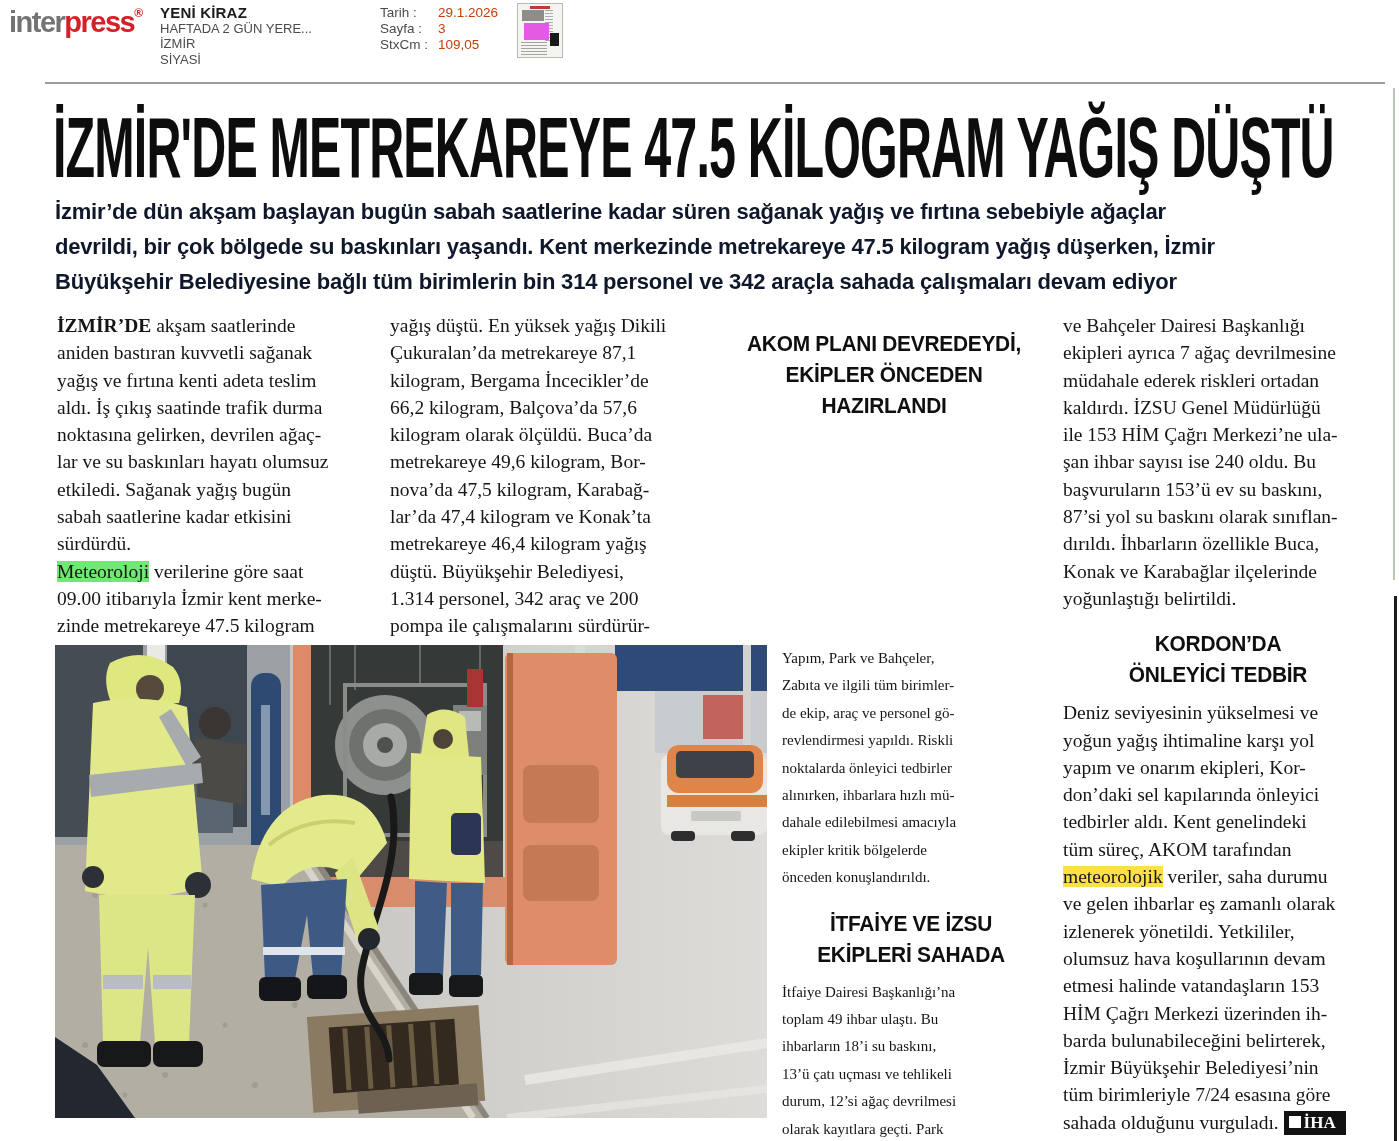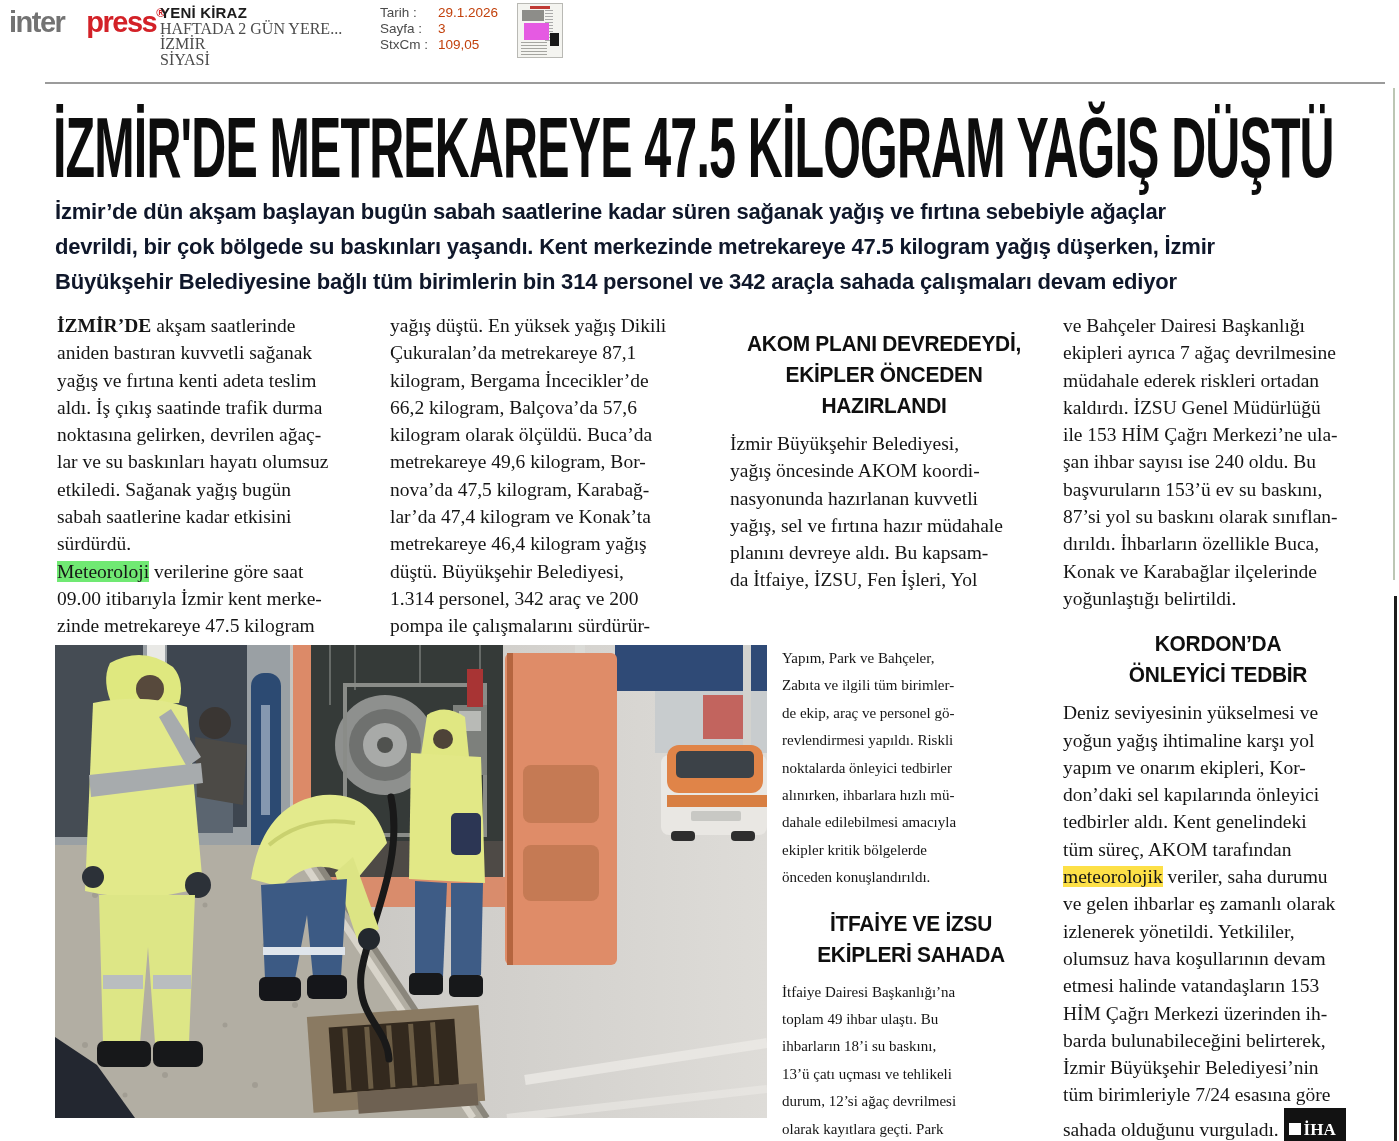--- a/index.html
+++ b/index.html
@@ -5,25 +5,25 @@
   * { margin:0; padding:0; box-sizing:border-box; }
   html,body { background:#ffffff; }
   .page {
     position:relative; width:1399px; height:1141px; background:#ffffff;
     overflow:hidden; font-family:"Liberation Sans", sans-serif; color:#1a1a1a;
   }
   
   .logo { position:absolute; left:9px; top:6px; font-size:29px; font-weight:bold;
           letter-spacing:-1.5px; font-family:"Liberation Sans", sans-serif; }
   .logo .lg-black { color:#737373; }
-  .logo .lg-red   { color:#d32127;margin-left:22px; }
+  .logo .lg-red   { color:#d32127; }
   .logo .lg-mark  { color:#d32127; font-size:12px; vertical-align:top; }
   .pub-block { position:absolute; left:160px; top:5px; line-height:15.5px; }
   .pub-name  { font-size:15px; font-weight:bold; color:#1c1c1c; letter-spacing:0.2px; }
-  .pub-line  { font-size:16px; color:#4b4b4b;font-family:Liberation Serif, serif; }
+  .pub-line  { font-size:13px; color:#4b4b4b; }
   .meta-block { position:absolute; left:380px; top:5px; font-size:13.5px; color:#4b4b4b; line-height:16px; }
   .meta-row { display:flex; }
   .meta-label { width:58px; }
   .meta-value { color:#c2410c; }
   .thumb { position:absolute; left:517px; top:3px; width:46px; height:55px;
            background:#f4f4f0; border:1px solid #b9b9b4; }
   .thumb > div { position:absolute; }
   .t-red    { left:28%; top:4%; width:44%; height:5%; background:#c03a34; }
   .t-photo  { left:8%; top:12%; width:52%; height:20%; background:#8d8d89; }
   .t-lines1 { left:62%; top:12%; width:18%; height:62%; background:repeating-linear-gradient(#aaa 0 1px, #f4f4f0 1px 3px); }
@@ -54,21 +54,21 @@
   .col3b .bodytext { font-size:15px; line-height:27.4px; }
   .lead { font-weight:bold;margin-top:33px; }
   .subhead { font-family:"Liberation Sans", sans-serif; font-weight:bold;
              font-size:22.5px; line-height:31px; color:#0f0f0f; text-align:center;
              white-space:pre; transform:scaleX(0.93); transform-origin:center top;
              margin-top:16px; margin-bottom:9px; letter-spacing:-0.3px; }
   .hl-green { background:#70e973; }
   .hl-cyan  { background:#fde047; }
   .iha-badge { display:inline-block; background:#121212; color:#ffffff;
                font-family:"Liberation Serif", serif; font-weight:bold; font-size:17px;
-               line-height:21px; padding:11px 10px 2px 5px; vertical-align:baseline;
+               line-height:21px; padding:1px 10px 2px 5px; vertical-align:baseline;
                transform:translateY(-1px); }
   .iha-square { display:inline-block; width:12px; height:12px; background:#ffffff; margin-right:3px; }
   
   .photo { position:absolute; left:55px; top:645px; width:712px; height:473px; }
 </style>
 </head>
 <body>
 
 <div class="page">
 
@@ -143,26 +143,20 @@
 metrekareye 46,4 kilogram yağış
 düştü. Büyükşehir Belediyesi,
 1.314 personel, 342 araç ve 200
 pompa ile çalışmalarını sürdürür-</div>
   </div>
 
   <div class="col col3">
     <div class="subhead">AKOM PLANI DEVREDEYDİ,
 EKİPLER ÖNCEDEN
 HAZIRLANDI</div>
-    <div class="bodytext">İzmir Büyükşehir Belediyesi,
-yağış öncesinde AKOM koordi-
-nasyonunda hazırlanan kuvvetli
-yağış, sel ve fırtına hazır müdahale
-planını devreye aldı. Bu kapsam-
-da İtfaiye, İZSU, Fen İşleri, Yol</div>
   </div>
 
   <div class="col3b">
     <div class="bodytext">Yapım, Park ve Bahçeler,
 Zabıta ve ilgili tüm birimler-
 de ekip, araç ve personel gö-
 revlendirmesi yapıldı. Riskli
 noktalarda önleyici tedbirler
 alınırken, ihbarlara hızlı mü-
 dahale edilebilmesi amacıyla

